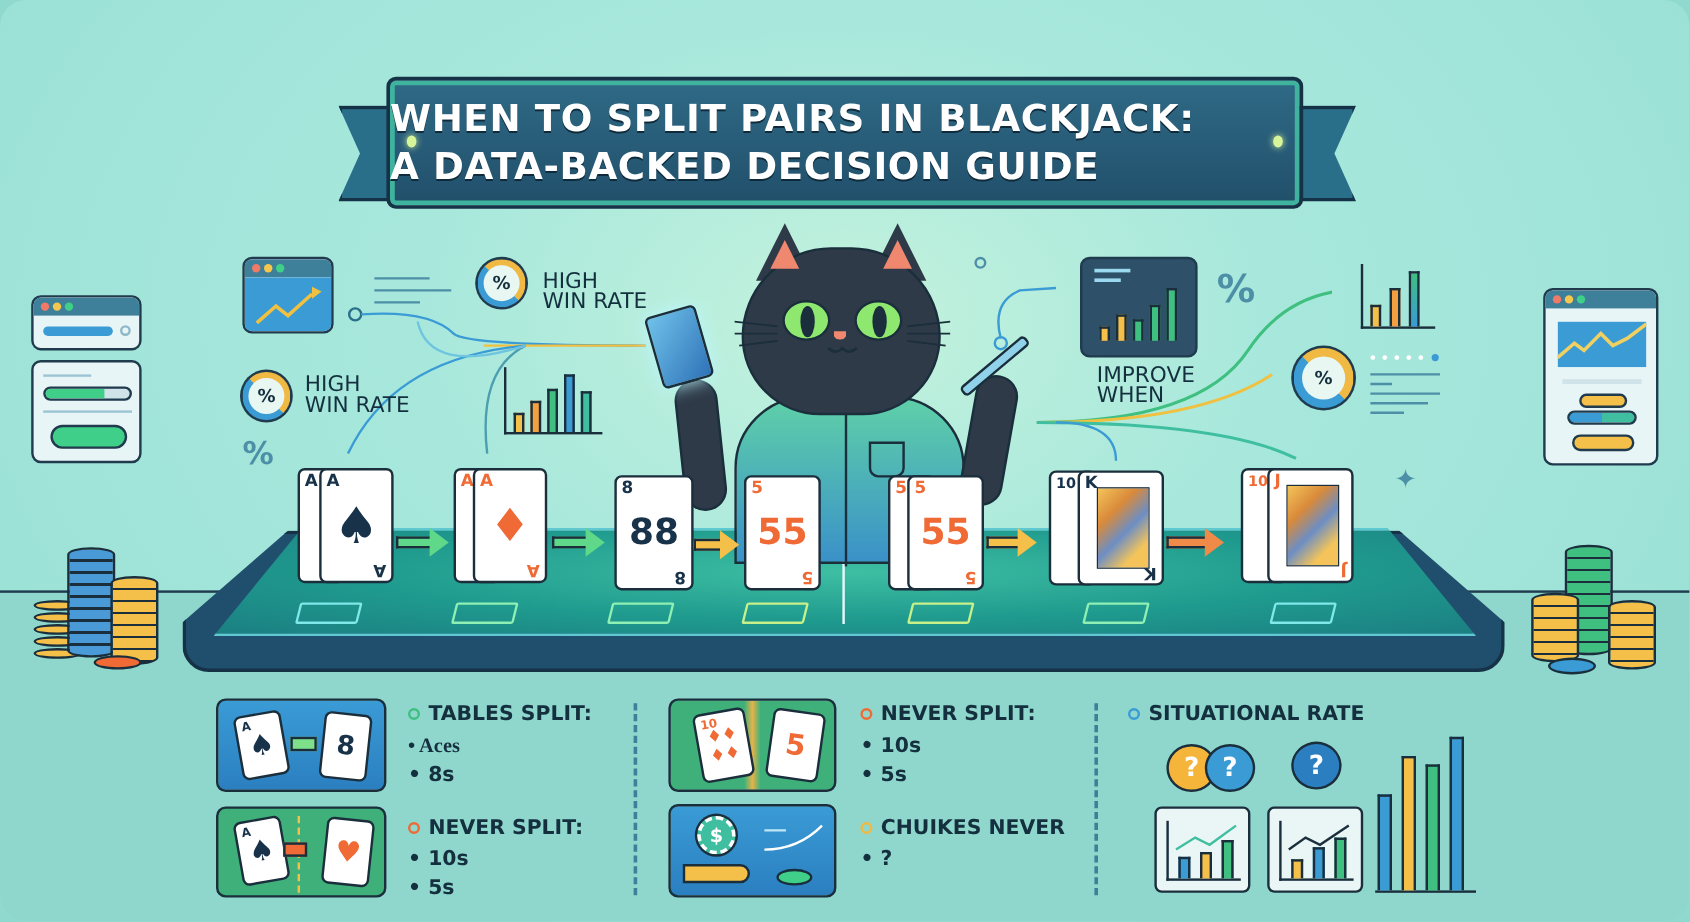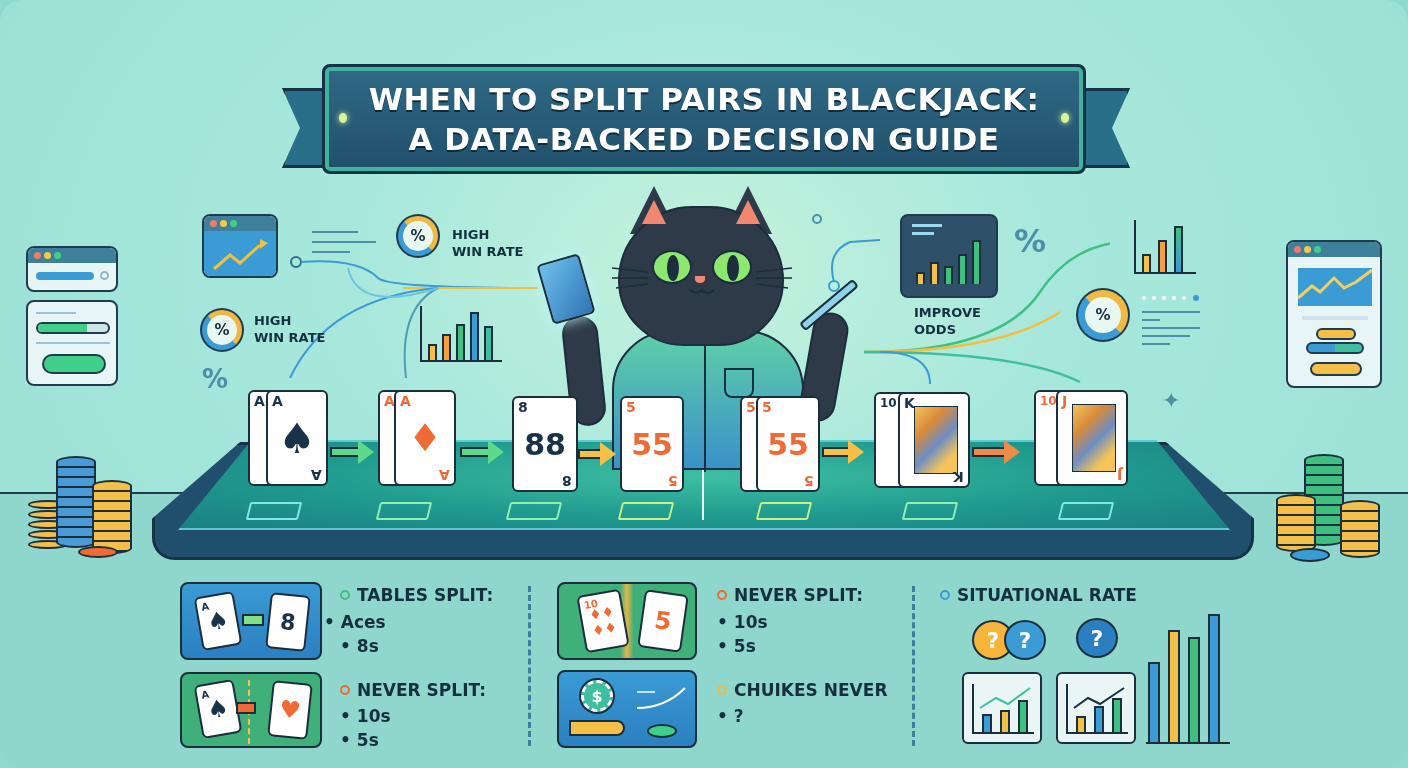--- a/index.html
+++ b/index.html
@@ -24,32 +24,32 @@
 
   
   .ribbon-tail { position:absolute; top:88px; width:90px; height:80px; background:#2a6f8a; border:3px solid #163246; }
   .ribbon-tail.left { left:282px; clip-path: polygon(0 0,100% 0,100% 100%,0 100%,20% 50%); }
   .ribbon-tail.right { left:1040px; clip-path: polygon(0 0,100% 0,80% 50%,100% 100%,0 100%); }
   .banner {
     position:absolute; left:322px; top:64px; width:764px; height:110px;
     background: linear-gradient(#2f6a86,#214f6a);
     border:3px solid #163246; border-radius:8px;
     box-shadow: inset 0 0 0 4px #3fb39e;
-    display:flex; flex-direction:column; align-items:center; justify-content:center;
+    display:flex; flex-direction:column; align-items:flex-start; justify-content:center;
   }
   .banner .line { color:#fff; font-weight:bold; font-size:31px; letter-spacing:0.5px; text-shadow: 0 2px 0 #0f2a3a; line-height:40px; }
   .banner .dot { position:absolute; top:46px; width:8px; height:10px; border-radius:50%; background:#d8f59a; box-shadow:0 0 6px #d8f59a; }
 
   
   .win { position:absolute; background:#e8f5f6; border:2.5px solid #1f3b4d; border-radius:8px; overflow:hidden; }
   .win .bar { height:15px; background:#3e7f99; display:flex; align-items:center; gap:3px; padding-left:6px; }
   .win .bar span { width:7px; height:7px; border-radius:50%; }
   .r { background:#f07a68; } .y { background:#f5c74e; } .g { background:#3fcf88; }
 
-  .label-sm { position:absolute; font-weight:bold; font-size:13px; line-height:17px; color:#14303f; }
+  .label-sm { position:absolute; font-weight:normal; font-size:18px; line-height:17px; color:#14303f; }
   .pct-ring { position:absolute; width:40px; height:40px; border-radius:50%; border:5px solid #3a9bd5; background:#e9f7f3; display:flex; align-items:center; justify-content:center; font-weight:bold; font-size:15px; color:#14303f; box-shadow: 0 0 0 2px #1f3b4d; }
   .pct-ring.half { border-top-color:#f0b944; border-right-color:#f0b944; }
   .pct-big { position:absolute; font-weight:bold; font-size:32px; color:#4c8fa6; }
 
   
   .table-rim {
     position:absolute; left:152px; top:442px; width:1102px; height:118px;
     background:#1f4f6d; border:3px solid #163246; border-radius:22px;
     clip-path: polygon(8% 0,92% 0,100% 65%,100% 100%,0 100%,0 65%);
   }
@@ -195,21 +195,21 @@
     <div style="position:absolute;left:10px;top:8px;width:30px;height:3px;background:#9ad9ef;"></div>
     <div style="position:absolute;left:10px;top:16px;width:22px;height:3px;background:#9ad9ef;"></div>
     <div class="bar-v" style="left:14px;height:12px;background:#f5c04a;width:9px;bottom:12px;"></div>
     <div class="bar-v" style="left:28px;height:22px;background:#f5c04a;width:9px;bottom:12px;"></div>
     <div class="bar-v" style="left:42px;height:18px;background:#3fbf80;width:9px;bottom:12px;"></div>
     <div class="bar-v" style="left:56px;height:30px;background:#3fbf80;width:9px;bottom:12px;"></div>
     <div class="bar-v" style="left:70px;height:44px;background:#3fbf80;width:9px;bottom:12px;"></div>
   </div>
   <div class="label-sm" style="left:914px;top:304px;width:72px;">
     <div>IMPROVE</div>
-      <div>ODDS</div>
+      <div>WHEN</div>
   </div>
   <div class="pct-big" style="left:1014px;top:222px;">%</div>
   <div style="position:absolute;left:1134px;top:220px;width:62px;height:54px;border-left:2px solid #1a2e3c;border-bottom:2px solid #1a2e3c;">
     <div class="bar-v" style="left:6px;height:18px;background:#f5c04a;width:9px;"></div>
     <div class="bar-v" style="left:22px;height:32px;background:#f5a040;width:9px;"></div>
     <div class="bar-v" style="left:38px;height:46px;background:linear-gradient(#3fbf80,#3a9bd5);width:9px;"></div>
   </div>
   <div class="pct-ring half" style="left:1078px;top:290px;width:50px;height:50px;border-width:7px;">%</div>
   <svg style="position:absolute;left:1140px;top:294px;" width="64" height="56">
     <g fill="#ffffff">
@@ -381,21 +381,21 @@
     </div>
     <div style="position:absolute;left:60px;top:30px;width:22px;height:12px;background:#7fe08a;border:2px solid #1a2e3c;"></div>
     <div class="card blk" style="left:86px;top:10px;width:40px;height:56px;transform:rotate(6deg);">
       <span class="mid" style="font-size:22px;">8</span>
     </div>
   </div>
   <div class="legend-title" style="left:340px;top:585px;">
     <span class="bullet" style="border-color:#3fbf80;"></span>
     <span>TABLES SPLIT:</span>
   </div>
-  <div class="legend-item" style="left:324px;top:612px;">• <span>Aces</span></div>
+  <div class="legend-item" style="left:340px;top:612px;font-family:Liberation Serif, serif;">• <span>Aces</span></div>
   <div class="legend-item" style="left:340px;top:636px;">• <span>8s</span></div>
 
   <div class="thumb" style="left:180px;top:672px;width:142px;height:76px;background:#3fb07a;">
     <div class="card blk" style="left:16px;top:8px;width:40px;height:54px;transform:rotate(-10deg);">
       <span class="idx" style="font-size:10px;">A</span>
       <span class="mid" style="font-size:24px;">♠</span>
     </div>
     <div style="position:absolute;left:66px;top:6px;width:0;height:64px;border-left:2px dashed #f5c04a;"></div>
     <div style="position:absolute;left:54px;top:28px;width:20px;height:12px;background:#ef6a35;border:2px solid #1a2e3c;"></div>
     <div class="card red" style="left:88px;top:8px;width:40px;height:56px;transform:rotate(6deg);">

